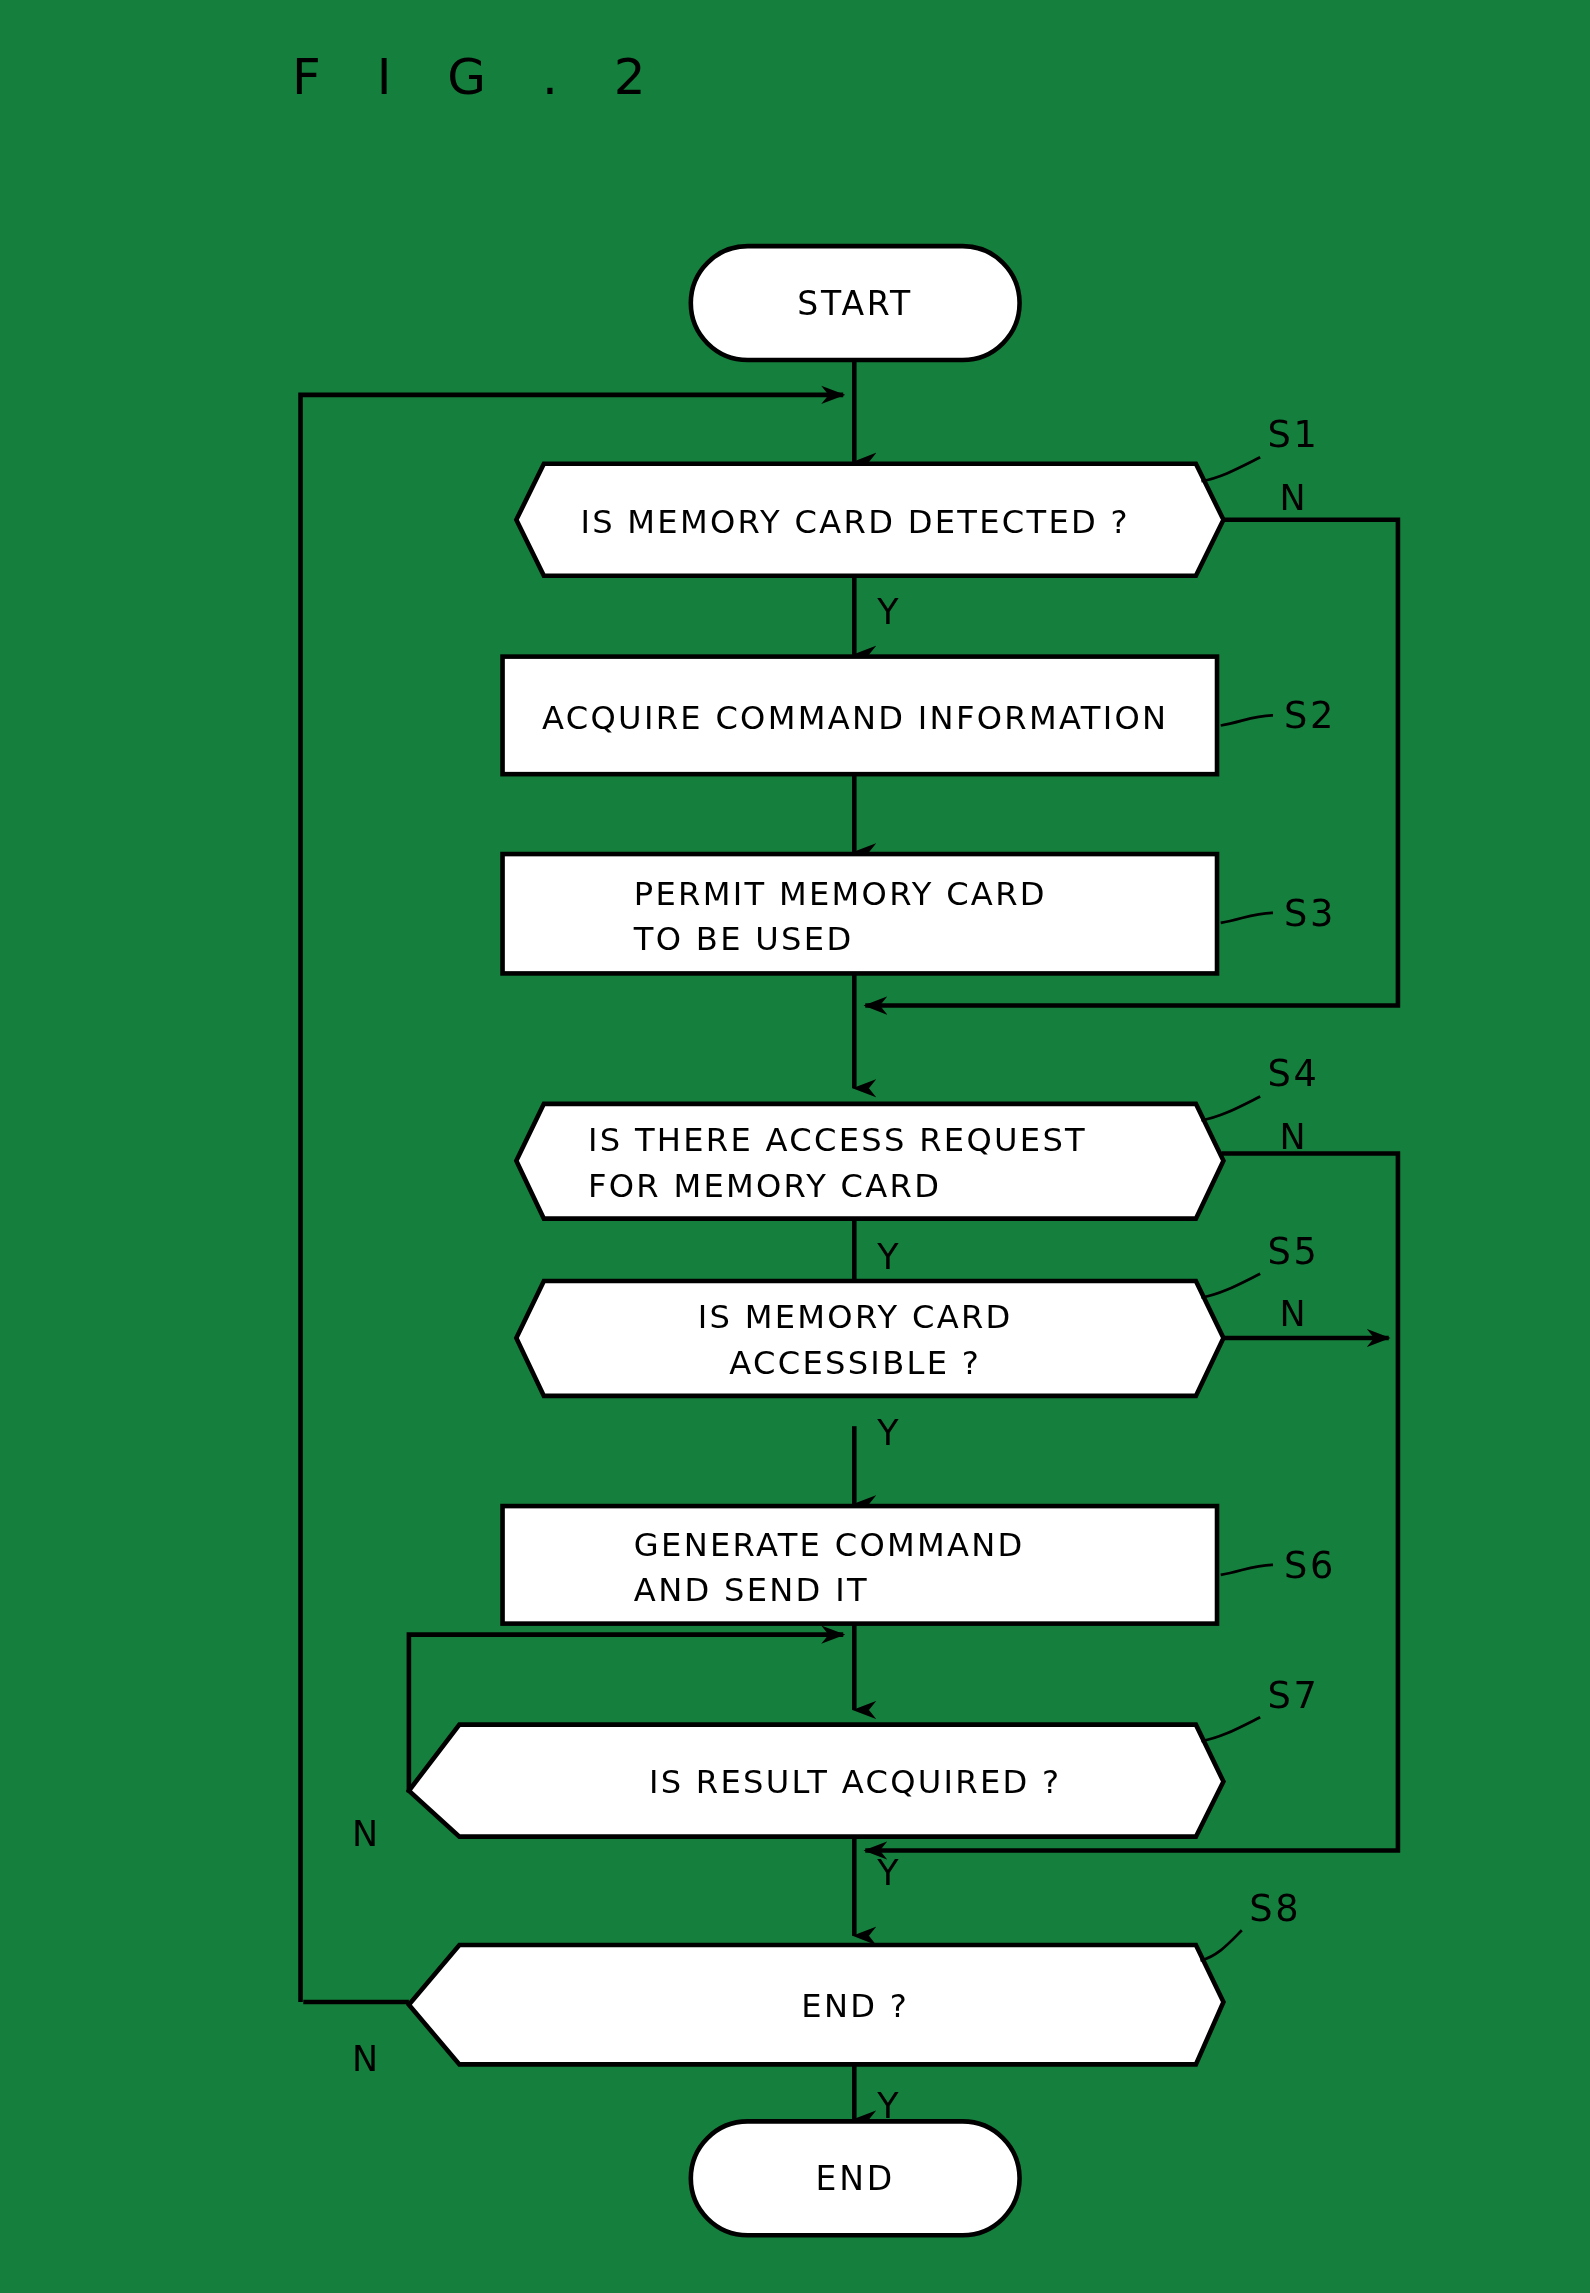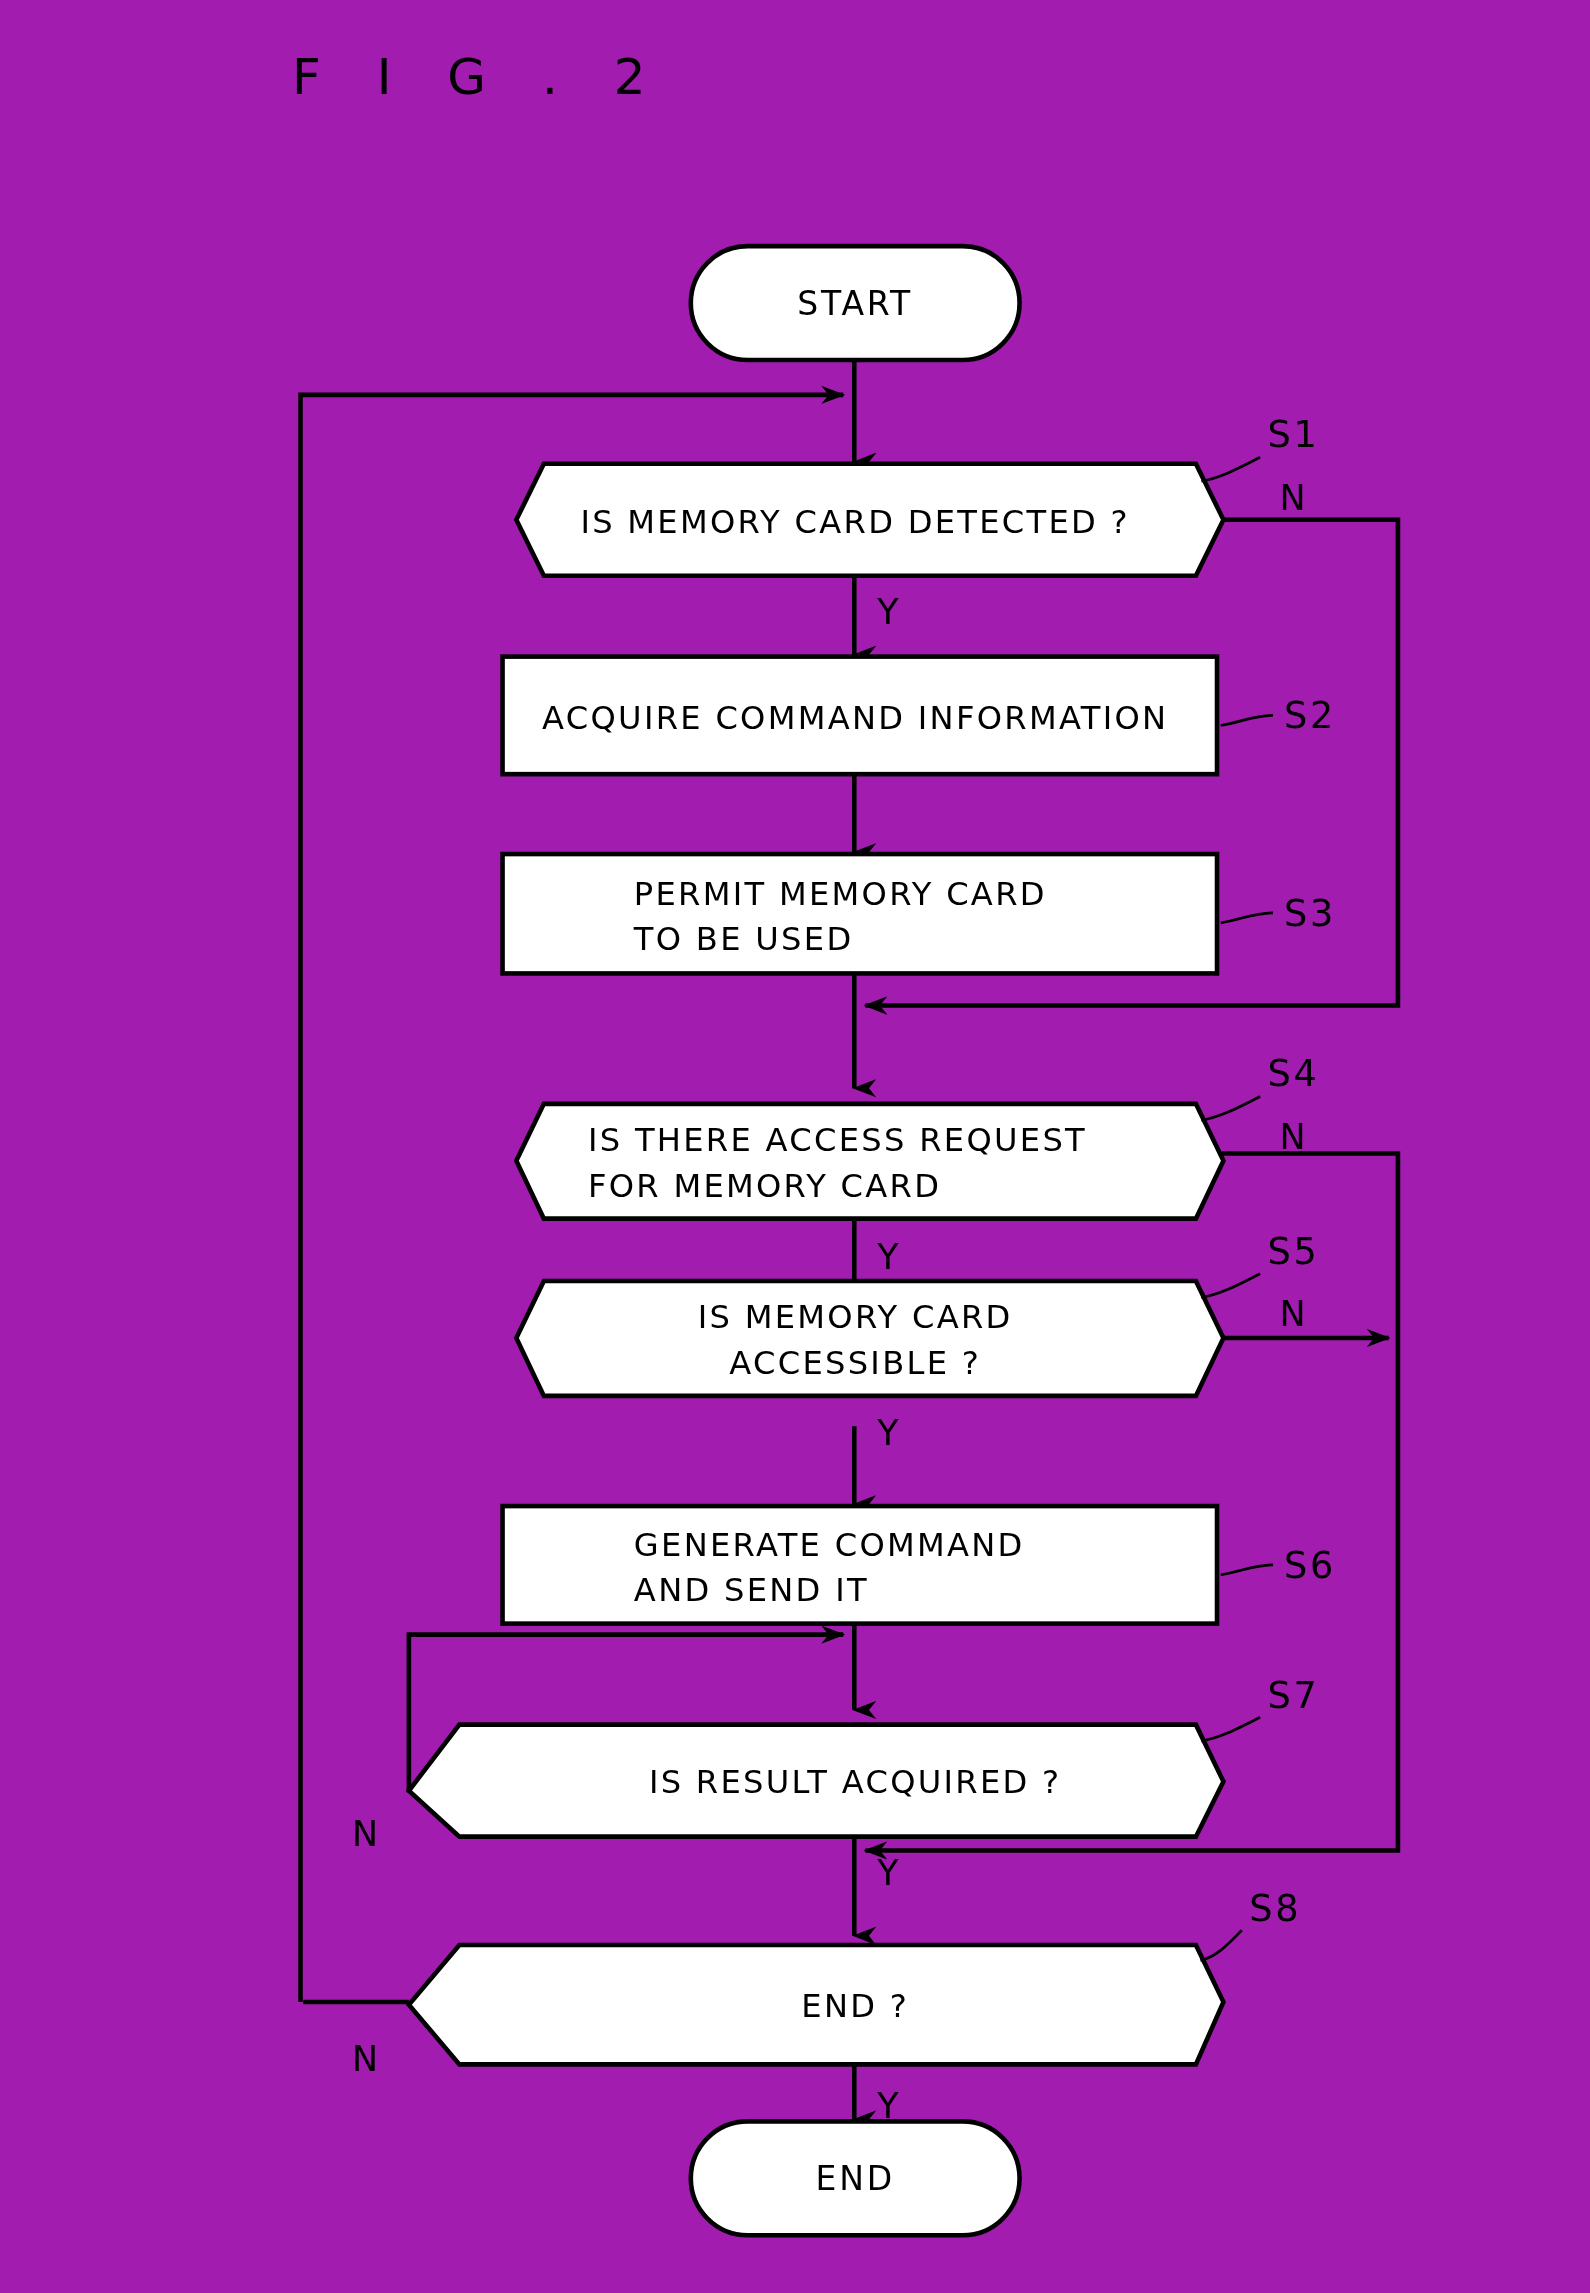--- a/index.html
+++ b/index.html
@@ -7,21 +7,21 @@
     padding: 0;
     background: #ffffff;
   }
   body {
     font-family: "DejaVu Sans", sans-serif;
   }
   #page {
     position: relative;
     width: 1591px;
     height: 2294px;
-    background: #a21caf;
+    background: #15803d;
     overflow: hidden;
   }
   #fig-title {
     position: absolute;
     left: 292px;
     top: 48px;
     font-family: "DejaVu Sans", sans-serif;
     font-size: 50px;
     letter-spacing: 20px;
     color: #000000;

